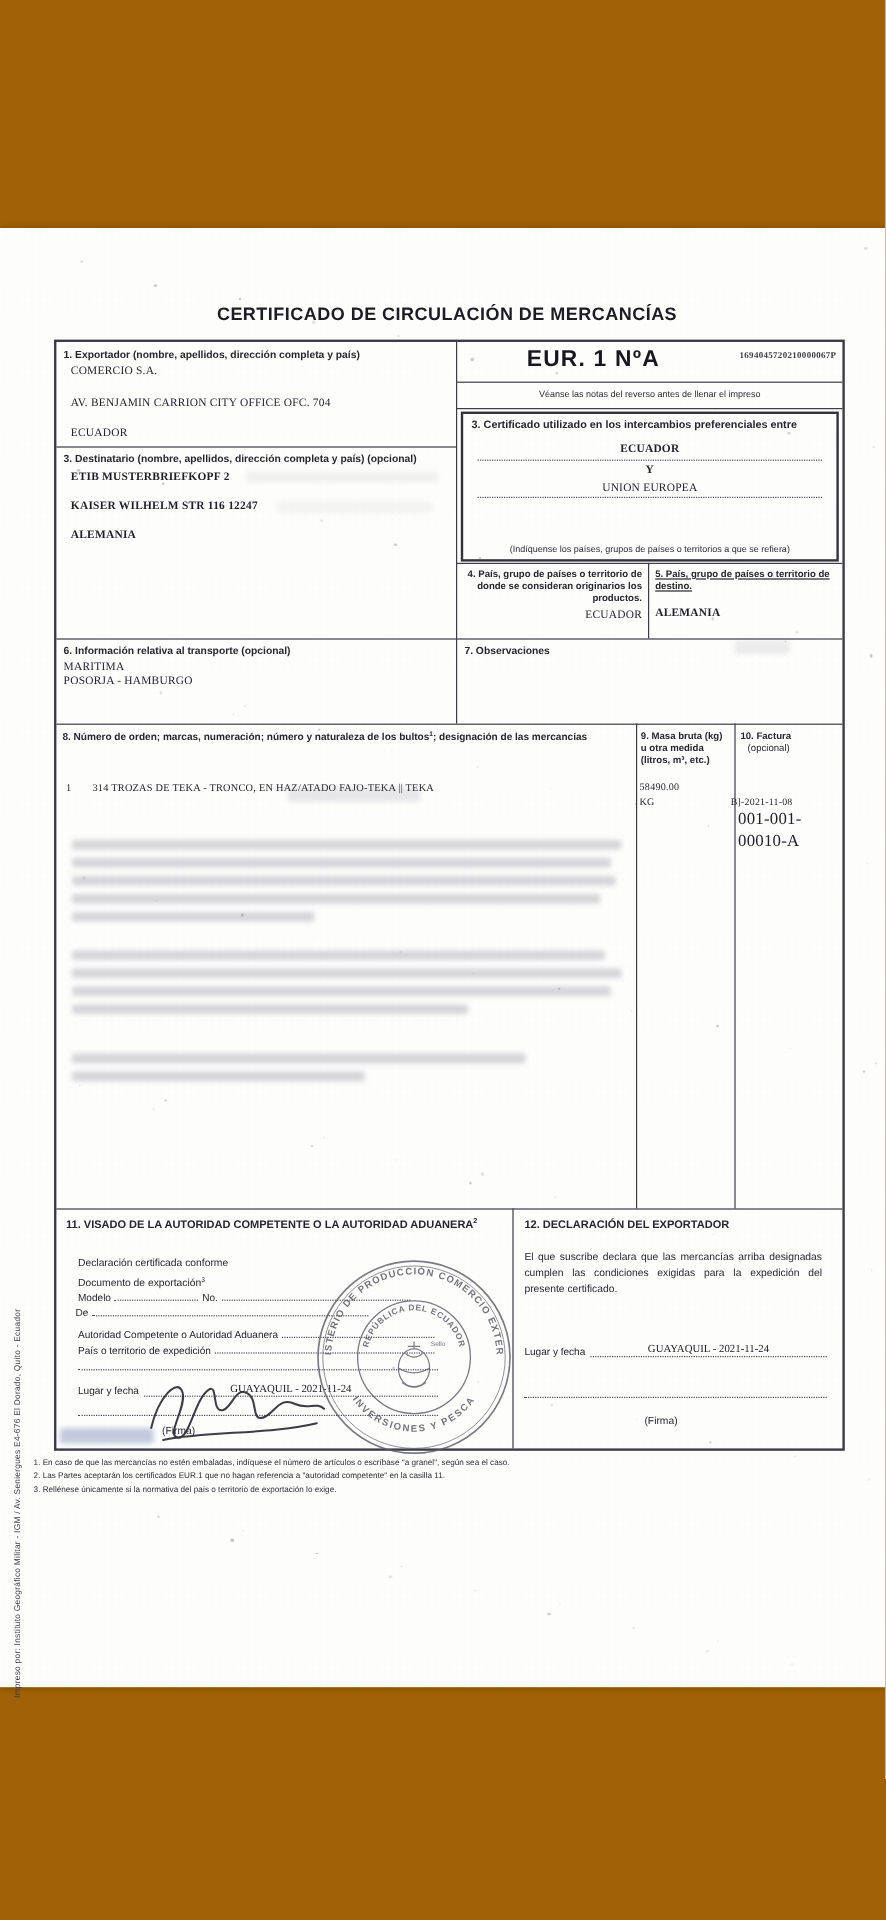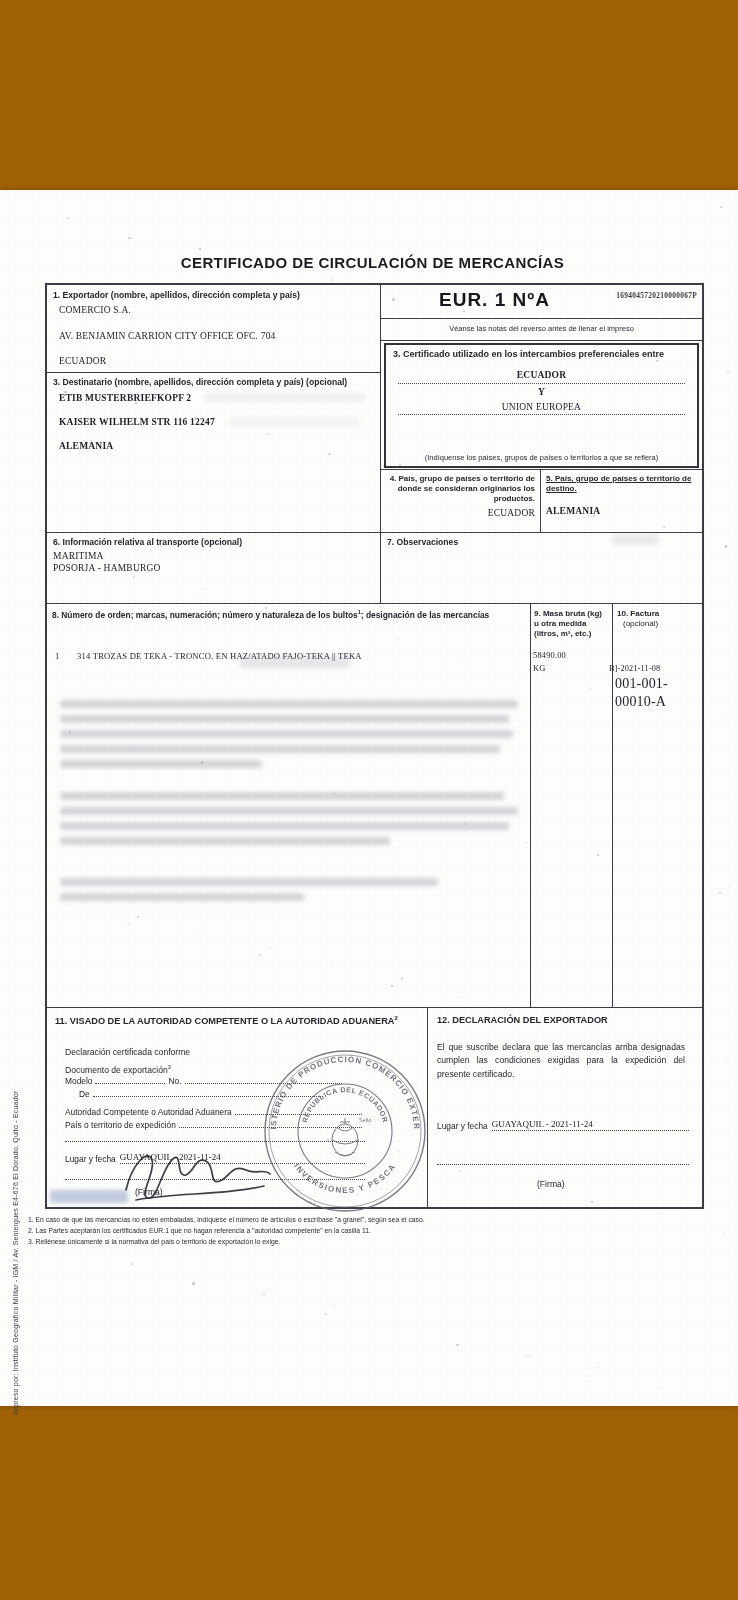--- a/index.html
+++ b/index.html
@@ -11,21 +11,21 @@
   .abs{position:absolute;}
   .doc-title{position:absolute;left:45px;top:64px;width:655px;text-align:center;
              font-size:15px;font-weight:700;letter-spacing:.4px;color:#1c1c22;}
   .doc{position:absolute;left:45px;top:93px;width:655px;height:922px;border:2px solid #3c3c46;}
   .line{position:absolute;background:#3c3c46;}
   .lbl{font-size:8.6px;font-weight:700;color:#26262e;line-height:1.25;}
   .val{font-family:"Liberation Serif",serif;font-size:9.5px;color:#1f1f2b;letter-spacing:.2px;line-height:1.3;}
   .small{font-size:7.5px;}
   .dotrow{display:flex;align-items:flex-end;}
   .dots{flex:1;border-bottom:1px dotted #4a4a55;height:2px;margin:0 3px 2px 3px;}
-  .leader{flex:1;border-bottom:1px dotted #4a4a55;text-align:left;
+  .leader{flex:1;border-bottom:1px dotted #4a4a55;text-align:center;
           font-family:"Liberation Serif",serif;font-size:9px;color:#20202c;padding-bottom:1px;margin-left:4px;}
   .dottedline{border-bottom:1px dotted #4a4a55;height:2px;}
   .partyline{border-bottom:1px dotted #4a4a55;text-align:center;margin:0 12px;padding-bottom:1px;}
   .smudge{position:absolute;background:rgba(105,105,122,.30);filter:blur(2.1px);border-radius:2px;pointer-events:none;}
   .smudge-line{height:8px;margin-bottom:7px;background:rgba(100,102,120,.26);filter:blur(2px);border-radius:2px;}
   .speck{position:absolute;background:#3d3d4d;border-radius:50%;pointer-events:none;}
   .vert-credit{position:absolute;left:12px;top:845px;height:380px;width:14px;
                writing-mode:vertical-rl;transform:rotate(180deg);
                font-size:7px;color:#3a3a44;letter-spacing:.2px;white-space:nowrap;}
   .footnotes{position:absolute;left:28px;top:1024px;width:672px;font-size:6.8px;color:#2c2c36;line-height:1.65;}
@@ -131,21 +131,21 @@
         <div class="lbl" style="position:absolute;left:18px;top:40px;font-weight:400;font-size:8.6px;">Declaración certificada conforme</div>
         <div class="lbl" style="position:absolute;left:18px;top:57px;font-weight:400;font-size:8.6px;">
           <span>Documento de exportación</span><sup>3</sup>
         </div>
         <div class="dotrow" style="position:absolute;left:18px;top:69px;width:280px;font-size:8.4px;">
           <span>Modelo</span>
           <span class="dots" style="max-width:70px;"></span>
           <span>No.</span>
           <span class="dots"></span>
         </div>
-        <div class="dotrow" style="position:absolute;left:32px;top:82px;width:247px;font-size:8.4px;">
+        <div class="dotrow" style="position:absolute;left:16px;top:82px;width:247px;font-size:8.4px;">
           <span>De</span>
           <span class="dots"></span>
         </div>
         <div class="dotrow" style="position:absolute;left:18px;top:100px;width:300px;font-size:8.4px;">
           <span>Autoridad Competente o Autoridad Aduanera</span>
           <span class="dots"></span>
         </div>
         <div class="dotrow" style="position:absolute;left:18px;top:113px;width:300px;font-size:8.4px;">
           <span>País o territorio de expedición</span>
           <span class="dots"></span>

